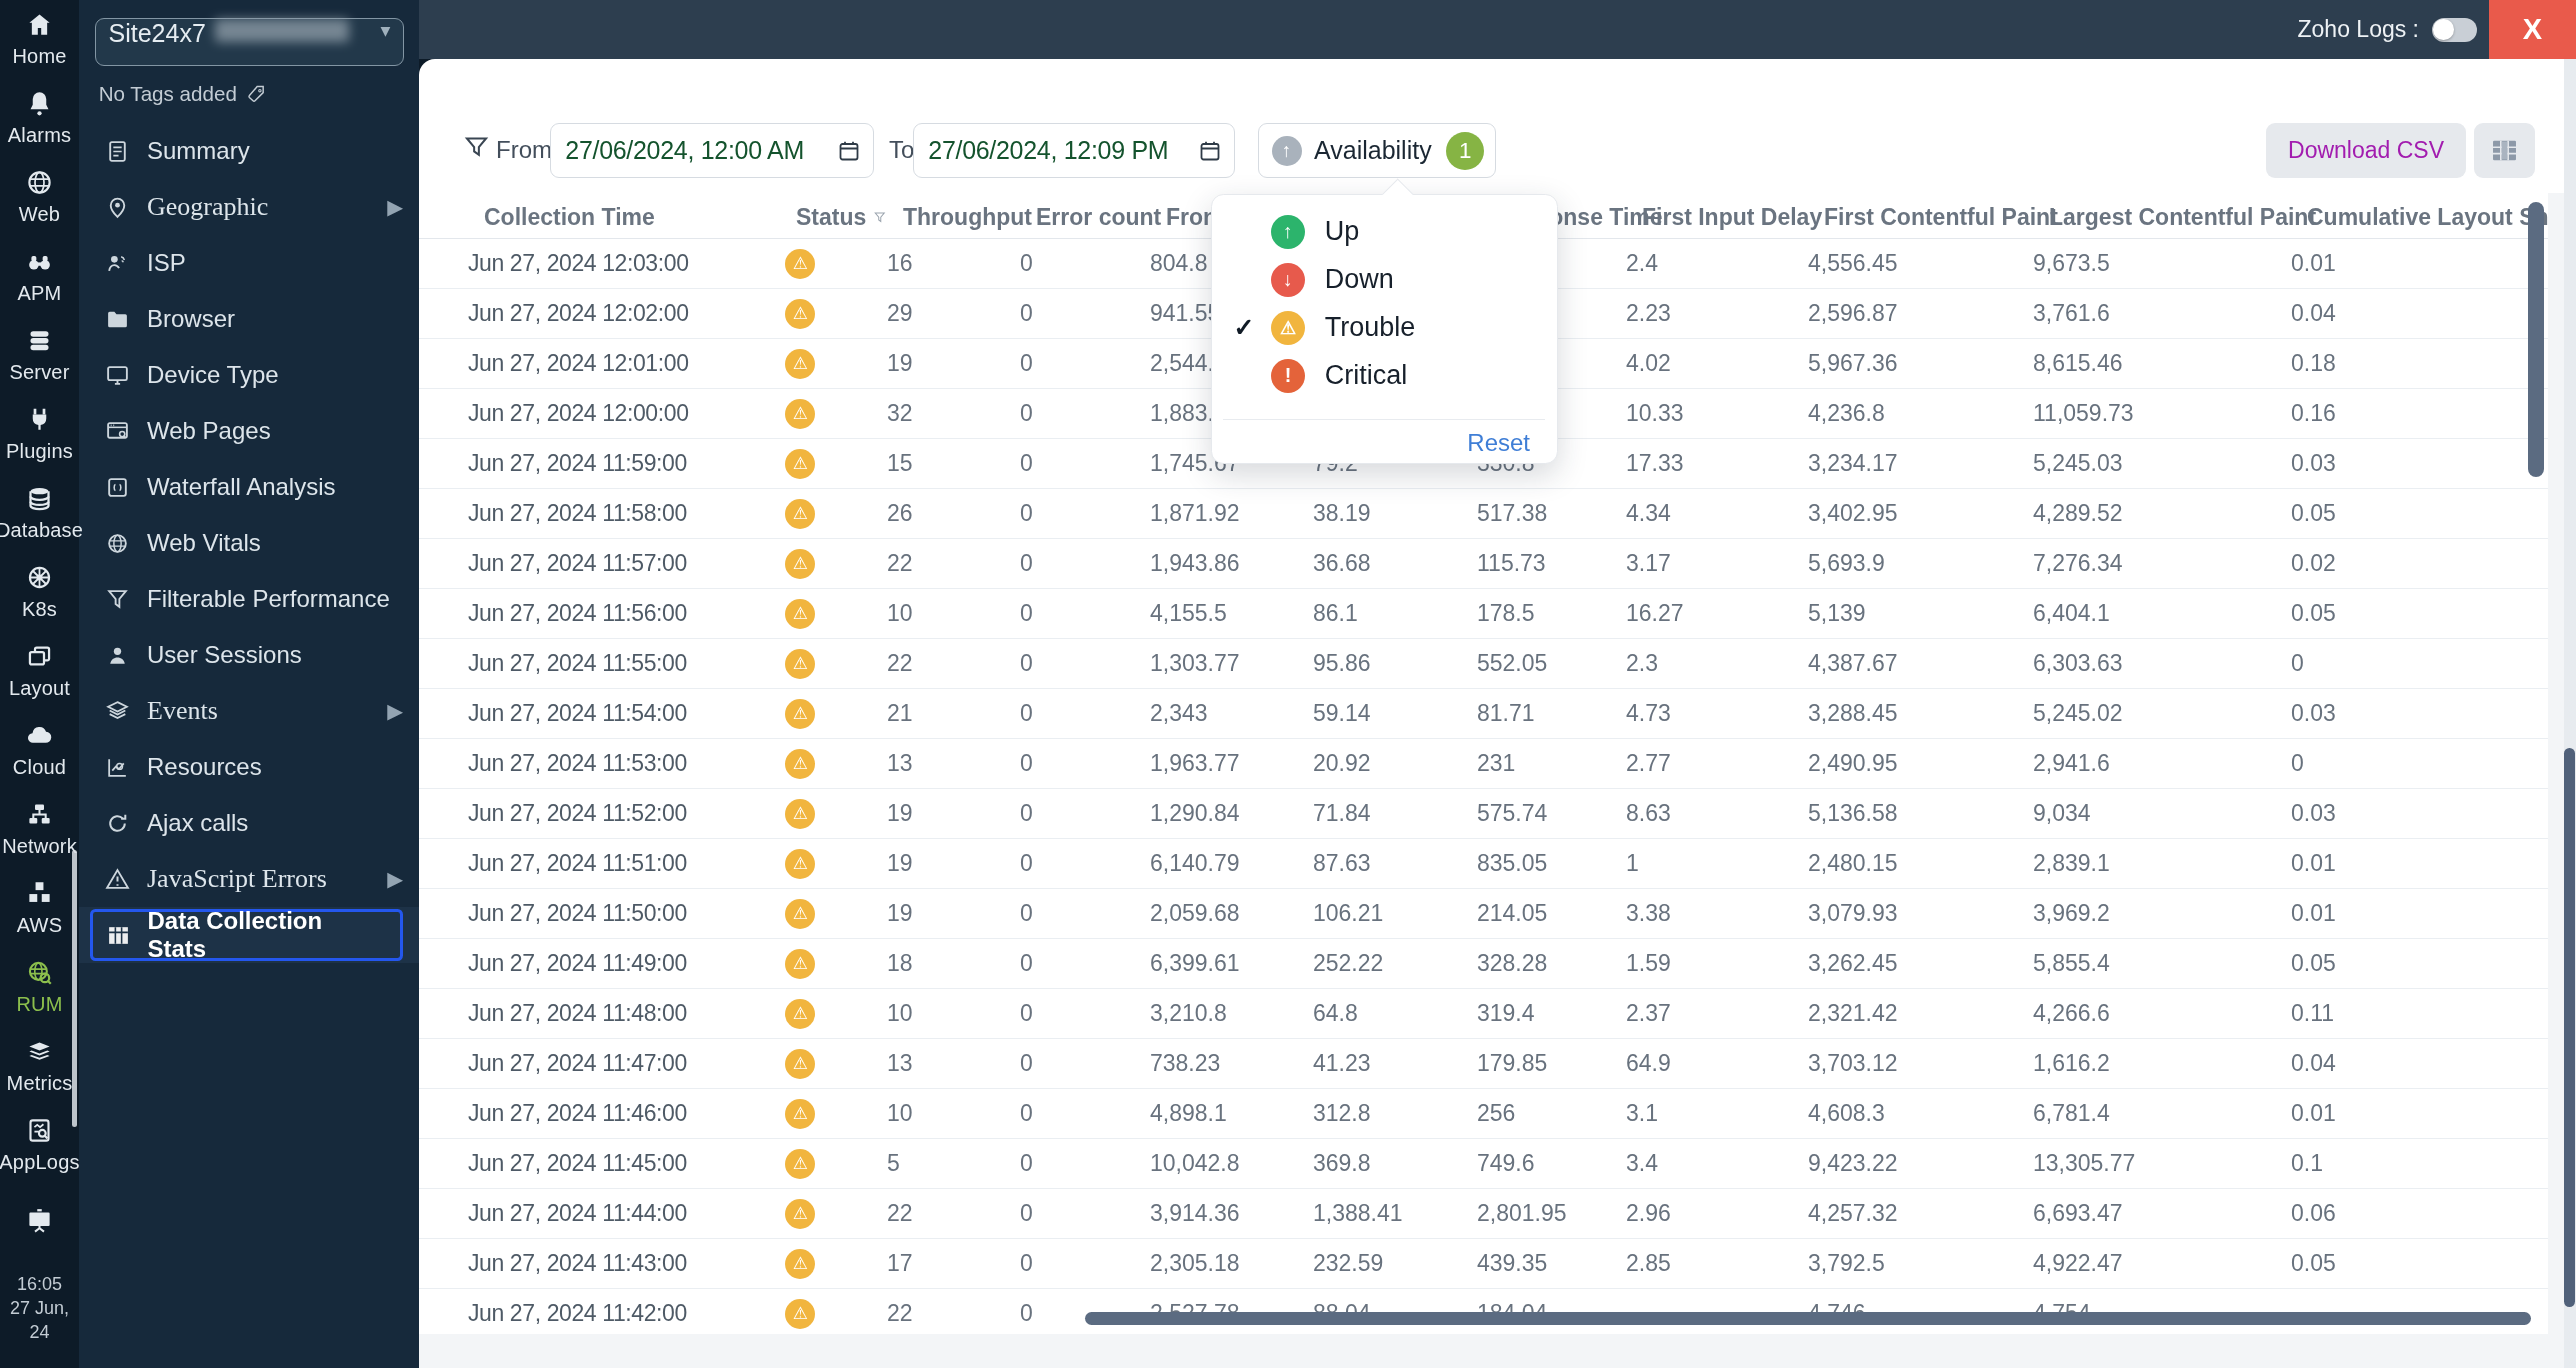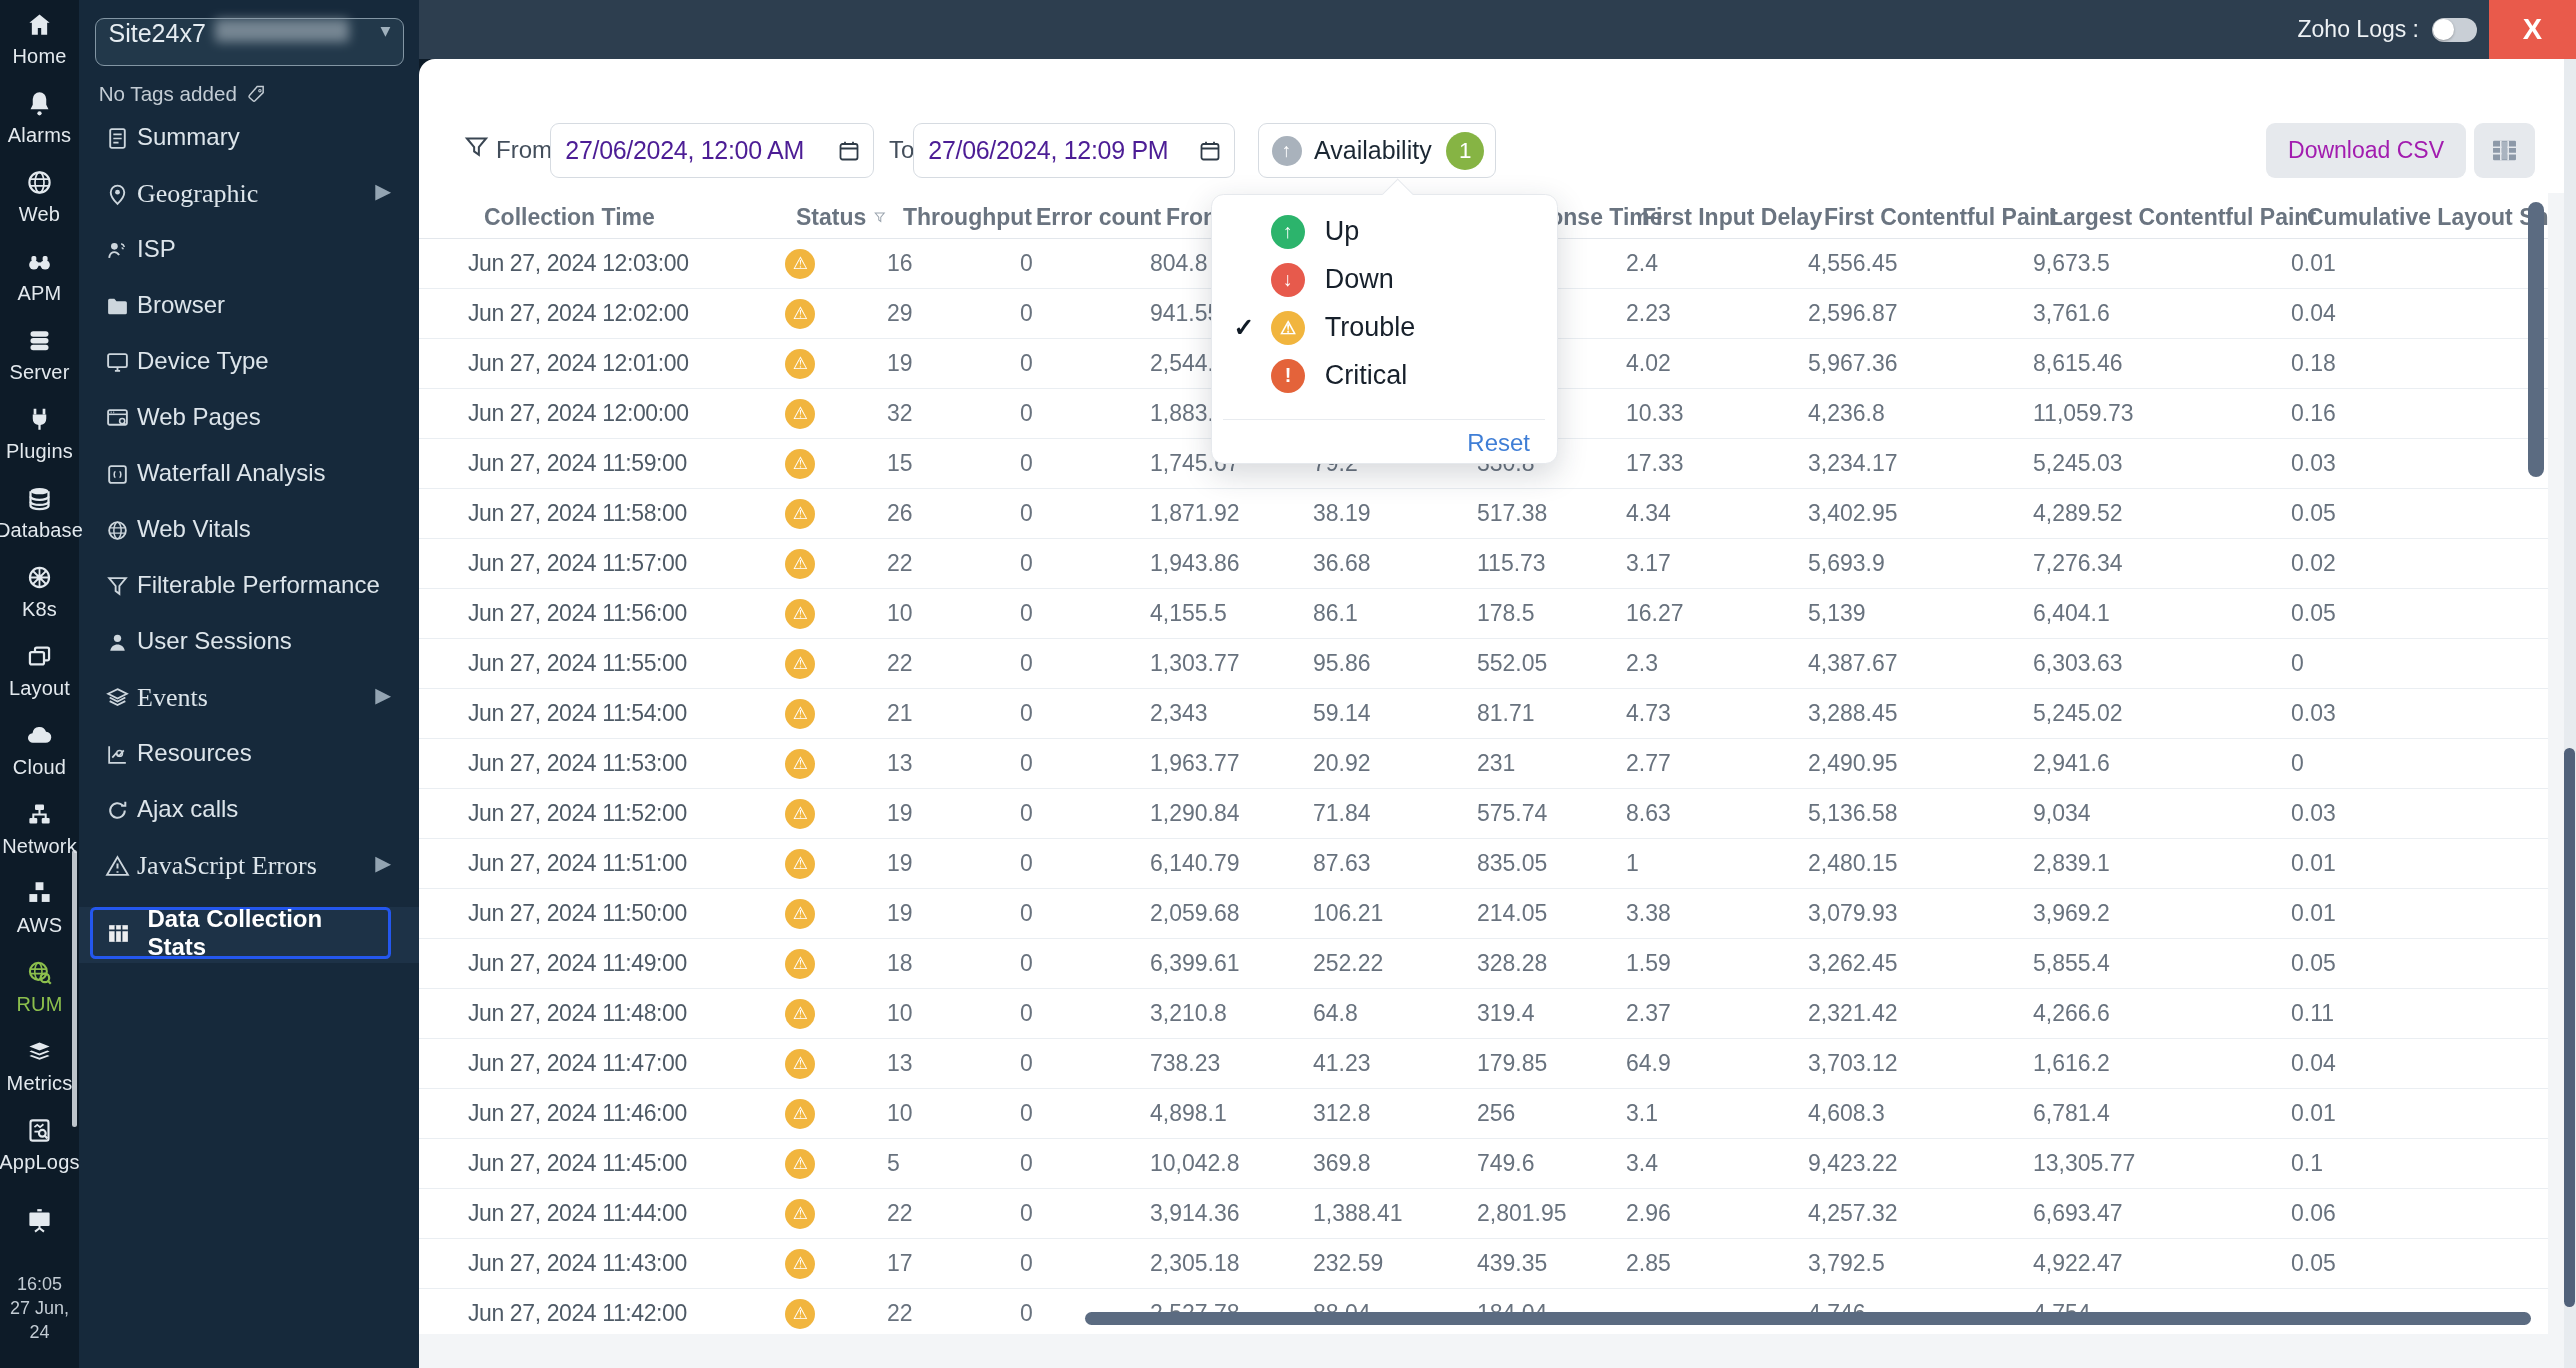--- a/index.html
+++ b/index.html
@@ -24,21 +24,21 @@
   #monitor-select { position:absolute; left:16px; top:18px; width:309px; height:48px;
     background:#22384a; border:0.9px solid #8396a4; border-radius:9px; display:flex; align-items:flex-start;
     padding:0 12.5px; gap:9px; color:#e6edf2; font-size:25px; cursor:pointer; }
   .redact { display:inline-block; width:134px; height:23px; background:#93a1ac; border-radius:3.6px;
     filter:blur(5.4px); opacity:.75; }
   #monitor-caret { margin-left:auto; color:#9fb0bc; font-size:19.7px; }
   #no-tags { position:absolute; left:19.7px; top:82px; display:flex; align-items:center; gap:9px;
     color:#c3ccd4; font-size:20.6px; }
   #no-tags svg { width:20.6px; height:20.6px; }
   #sidebar-items { position:absolute; left:0; top:123px; width:340px; }
-  .side-item { height:56px; display:flex; align-items:flex-start; gap:5px; padding:0 28px 0 23px;
+  .side-item { height:56px; display:flex; align-items:center; gap:15px; padding:0 16px 0 23px;
     color:#dde5eb; font-size:24px; cursor:pointer; }
   .side-item .icn { width:30px; height:30px; flex:0 0 30px; display:flex; align-items:center; justify-content:center; opacity:.92; }
   .side-item .icn svg { width:25px; height:25px; }
   .side-item.serif { font-family:"Liberation Serif", serif; font-size:26px; }
   .side-item .chev { margin-left:auto; color:#93a4b2; font-size:20.6px; }
   .side-item.active { background:#1d3247; }
   .active-box { display:flex; align-items:center; gap:14.3px; height:52px; border:3.6px solid #2457ee;
     border-radius:5.4px; padding:0 19.7px 0 10.7px; margin-left:-12.5px; font-weight:bold; color:#fff; }
   .active-box .icn svg { width:25px; height:25px; }
 
@@ -55,21 +55,21 @@
 
   
   #main { position:absolute; left:419px; top:59px; width:2157px; height:1309px; background:#fff;
     border-top-left-radius:16px; z-index:10; overflow:hidden; }
   #filter-funnel { position:absolute; left:44px; top:75px; width:27px; height:27px; color:#3a4653; }
   .flabel { position:absolute; top:77px; color:#434e5b; font-size:24px; }
   #from-label { left:77px; }
   #to-label { left:470px; }
   .date-input { position:absolute; top:64px; height:55px; background:#fff; border:0.9px solid #d6dbe1;
     border-radius:9px; display:flex; align-items:center; padding:0 12.5px 0 14.3px; gap:9px;
-    color:#4c1d95; font-size:25px; letter-spacing:-0.3px; cursor:text; }
+    color:#14532d; font-size:25px; letter-spacing:-0.3px; cursor:text; }
   #from-input { left:131px; width:324px; }
   #to-input { left:494px; width:322px; }
   .date-input svg { width:24px; height:24px; margin-left:auto; color:#2f3b47; }
   #availability-btn { position:absolute; left:839px; top:64px; width:238px; height:55px; background:#fff;
     border:0.9px solid #d6dbe1; border-radius:9px; display:flex; align-items:center; gap:12.5px;
     padding:0 10.7px 0 12.5px; cursor:pointer; }
   #avail-status-ic { width:30px; height:30px; border-radius:50%; background:#a9b2bc; color:#fff;
     display:flex; align-items:center; justify-content:center; font-size:19px; font-weight:bold; }
   #availability-label { color:#1b2733; font-size:25px; }
   #availability-badge { margin-left:auto; width:38px; height:38px; border-radius:50%; background:#86b444;

